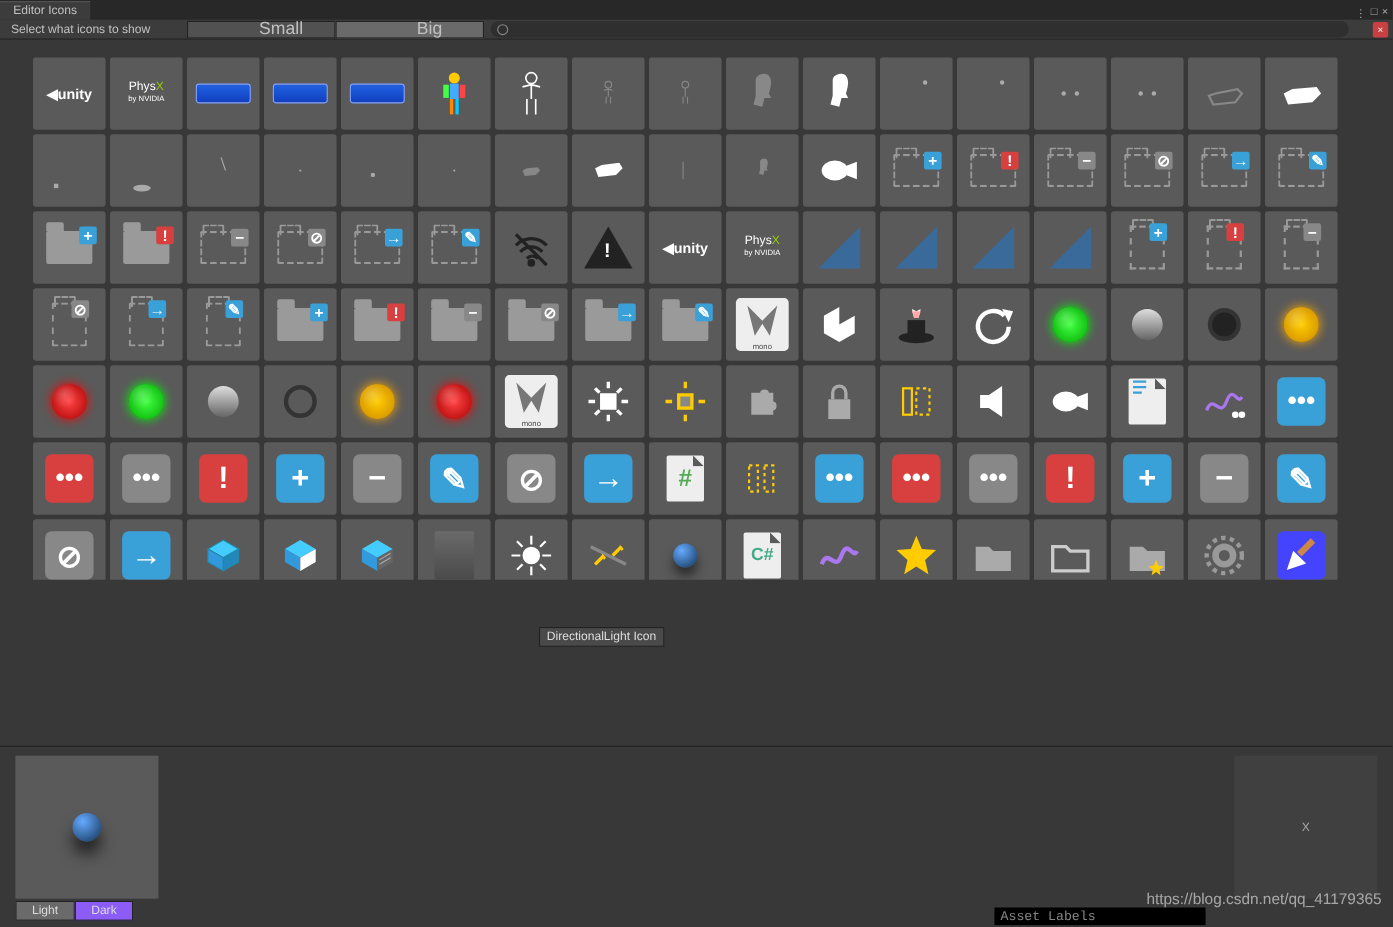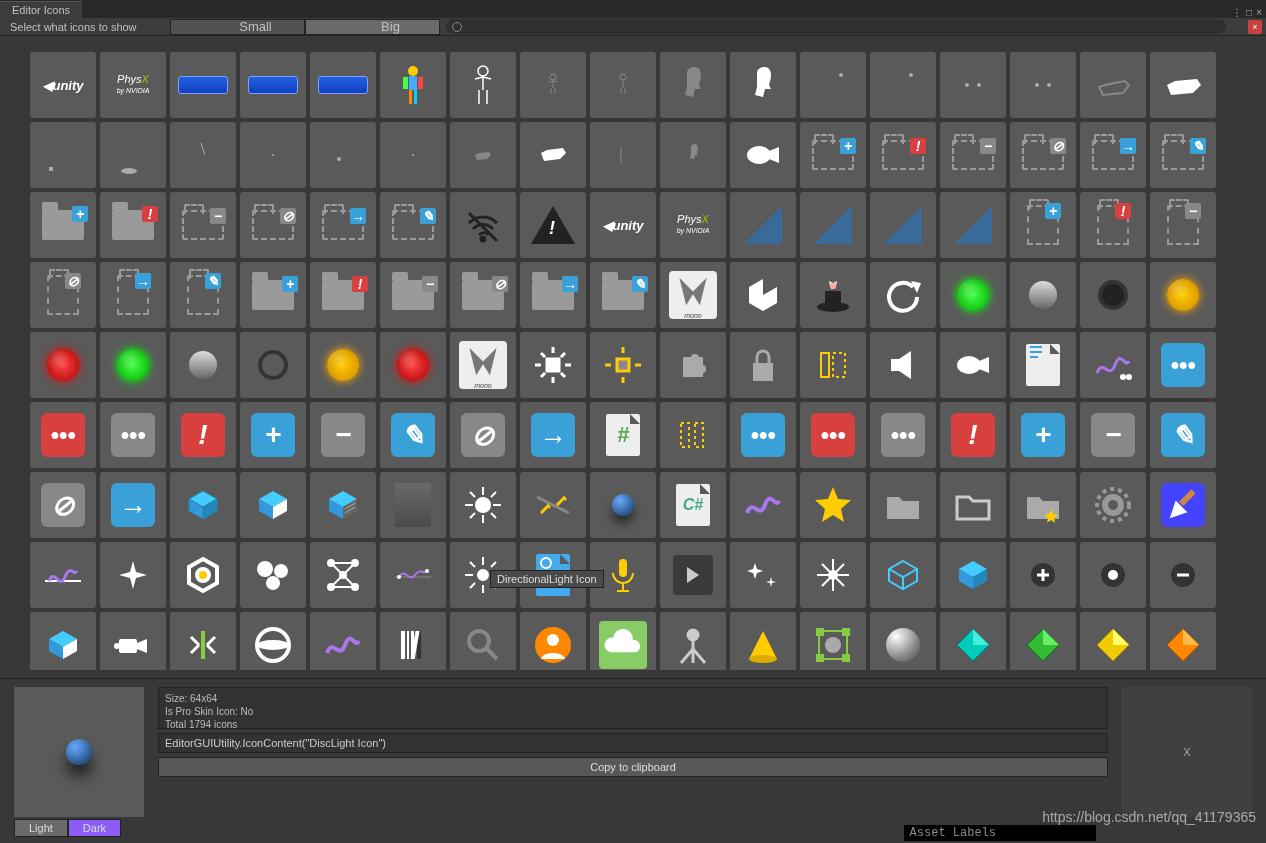--- a/index.html
+++ b/index.html
@@ -7,28 +7,28 @@
 
 
 .tab-bar { height:18px; background:#282828; display:flex; align-items:flex-end; }
 .tab { background:#3c3c3c; padding:2px 12px; font-size:11px; color:#c0c0c0; border-top:1px solid #555; }
 .win-controls { margin-left:auto; display:flex; gap:4px; padding-right:4px; color:#aaa; }
 .win-controls span { font-size:10px; cursor:pointer; }
 
 
 .toolbar { height:18px; background:#3c3c3c; display:flex; align-items:center; border-bottom:1px solid #222; }
 .toolbar-label { padding:0 10px; color:#c0c0c0; font-size:11px; width:170px; }
-.size-btn { width:135px; height:16px; background:#515151; color:#c0c0c0; font-size:13px; display:flex; align-items:center; justify-content:center; border:1px solid #222; cursor:pointer;padding-left:36px; }
+.size-btn { width:135px; height:16px; background:#515151; color:#c0c0c0; font-size:16px; display:flex; align-items:center; justify-content:center; border:1px solid #222; cursor:pointer;padding-left:36px; }
 .size-btn.active { background:#6a6a6a; }
 .search-box { margin-left:6px; height:15px; width:780px; background:#2f2f2f; border-radius:8px; display:flex; align-items:center; padding:0 6px; }
 .search-box::before { content:""; width:8px; height:8px; border:1px solid #888; border-radius:50%; }
 .close-x { margin-left:auto; width:14px; height:14px; background:#c84040; border-radius:2px; color:#fff; font-size:9px; display:flex; align-items:center; justify-content:center; margin-right:4px; cursor:pointer; }
 
 
-.grid-area { position:absolute; top:52px; left:30px; right:16px; height:618px; overflow:hidden;font-style:italic; }
+.grid-area { position:absolute; top:52px; left:30px; right:16px; height:475px; overflow:hidden; }
 .grid { display:grid; grid-template-columns:repeat(17,66px); grid-auto-rows:66px; gap:4px; }
 .cell { background:#5a5a5a; border-radius:3px; display:flex; align-items:center; justify-content:center; position:relative; cursor:pointer; overflow:hidden; }
 .cell svg { width:44px; height:44px; }
 
 
 .tooltip { position:absolute; background:#4a4a4a; border:1px solid #222; padding:2px 6px; font-size:11px; color:#ddd; z-index:100; left:490px; top:570px; }
 
 
 .footer { position:absolute; bottom:0; left:0; right:0; height:165px; background:#383838; border-top:1px solid #222; }
 .preview-box { position:absolute; left:14px; top:8px; width:130px; height:130px; background:#5a5a5a; display:flex; align-items:center; justify-content:center; }
@@ -911,29 +911,20 @@
 
 </div>
 </div>
 
 <div class="tooltip">DirectionalLight Icon</div>
 
 <div class="footer">
   <div class="preview-box">
     <div style="width:26px;height:26px;border-radius:50%;background:radial-gradient(circle at 35% 30%,#6af,#135);box-shadow:0 12px 14px rgba(0,0,0,0.6)"></div>
   </div>
-  <div class="info-box">
-    <div class="info-text">
-      <div>Size: 64x64</div>
-      <div>Is Pro Skin Icon: No</div>
-      <div>Total 1794 icons</div>
-    </div>
-    <div class="code-line">EditorGUIUtility.IconContent("DiscLight Icon")</div>
-    <div class="copy-btn">Copy to clipboard</div>
-  </div>
   <div class="right-panel">X</div>
   <div class="theme-btns">
     <div class="theme-btn active">Light</div>
     <div class="theme-btn">Dark</div>
   </div>
   <div class="asset-labels">Asset Labels</div>
   <div class="watermark">https://blog.csdn.net/qq_41179365</div>
 </div>
 
 </body></html>

